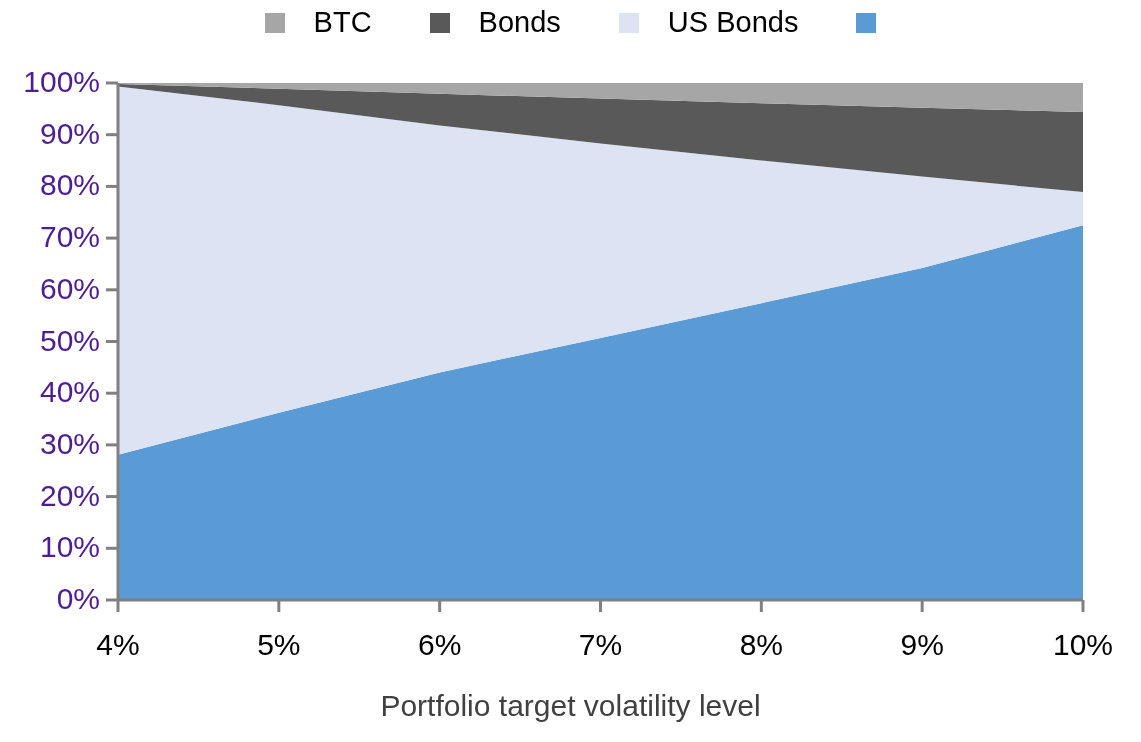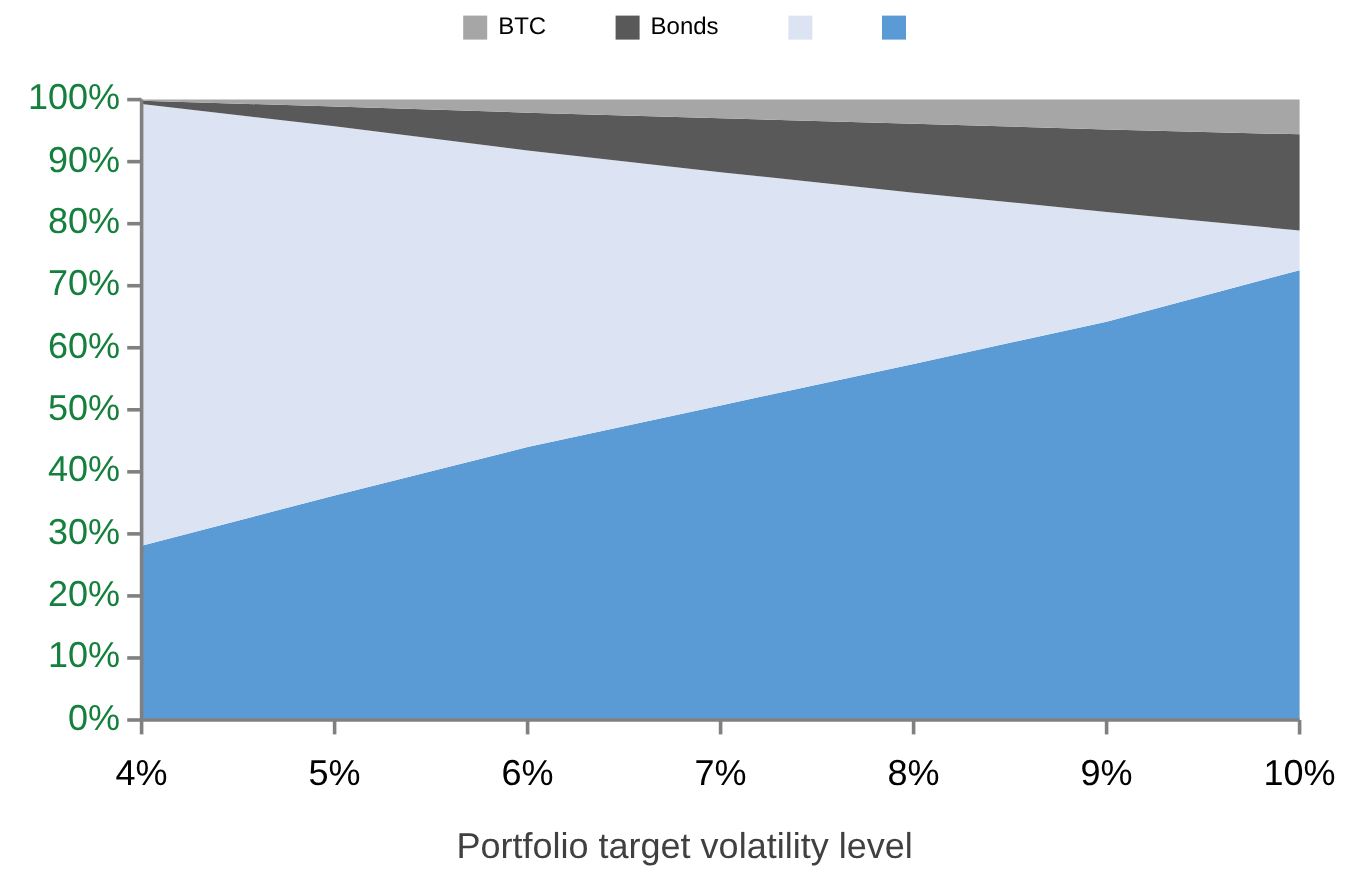--- a/index.html
+++ b/index.html
@@ -34,45 +34,46 @@
     display: flex;
     align-items: center;
     gap: 9px;
   }
   .legend-swatch {
     width: 20px;
     height: 20px;
     display: block;
   }
   .legend-label {
-    font-size: 20px;
+    font-size: 29px;
     line-height: 29px;
     color: #000;
     white-space: nowrap;
+    margin-left: 20px;
   }
   
   #plot-wrap {
     position: absolute;
     left: 0;
     top: 0;
     width: 1141px;
     height: 742px;
   }
   #plot-svg {
     position: absolute;
     left: 0;
     top: 0;
   }
   
   .ytick-label {
     position: absolute;
     text-align: right;
     font-size: 30px;
     line-height: 30px;
-    color: #15803d;
+    color: #4c1d95;
     white-space: nowrap;
   }
   .xtick-label {
     position: absolute;
     text-align: center;
     font-size: 30px;
     line-height: 30px;
     color: #000;
     white-space: nowrap;
   }
@@ -96,20 +97,21 @@
     <div class="legend-entry">
       <span class="legend-swatch" style="background:#a6a6a6"></span>
       <span class="legend-label">BTC</span>
     </div>
     <div class="legend-entry">
       <span class="legend-swatch" style="background:#595959"></span>
       <span class="legend-label">Bonds</span>
     </div>
     <div class="legend-entry">
       <span class="legend-swatch" style="background:#dce3f2"></span>
+      <span class="legend-label">US Bonds</span>
     </div>
     <div class="legend-entry">
       <span class="legend-swatch" style="background:#5b9bd5"></span>
     </div>
   </div>
 
   <div id="plot-wrap">
     <svg id="plot-svg" width="1141" height="742">
       <g id="areas-group">
           <path d="M 118 454.72299999999996 L 278.8333333333333 412.846 L 439.66666666666663 372.52 L 600.5 337.881 L 761.3333333333333 303.242 L 922.1666666666667 268.086 L 1083 225.175 L 1083 600 L 922.1666666666667 600 L 761.3333333333333 600 L 600.5 600 L 439.66666666666663 600 L 278.8333333333333 600 L 118 600 Z" fill="#5b9bd5" shape-rendering="geometricPrecision"></path>

